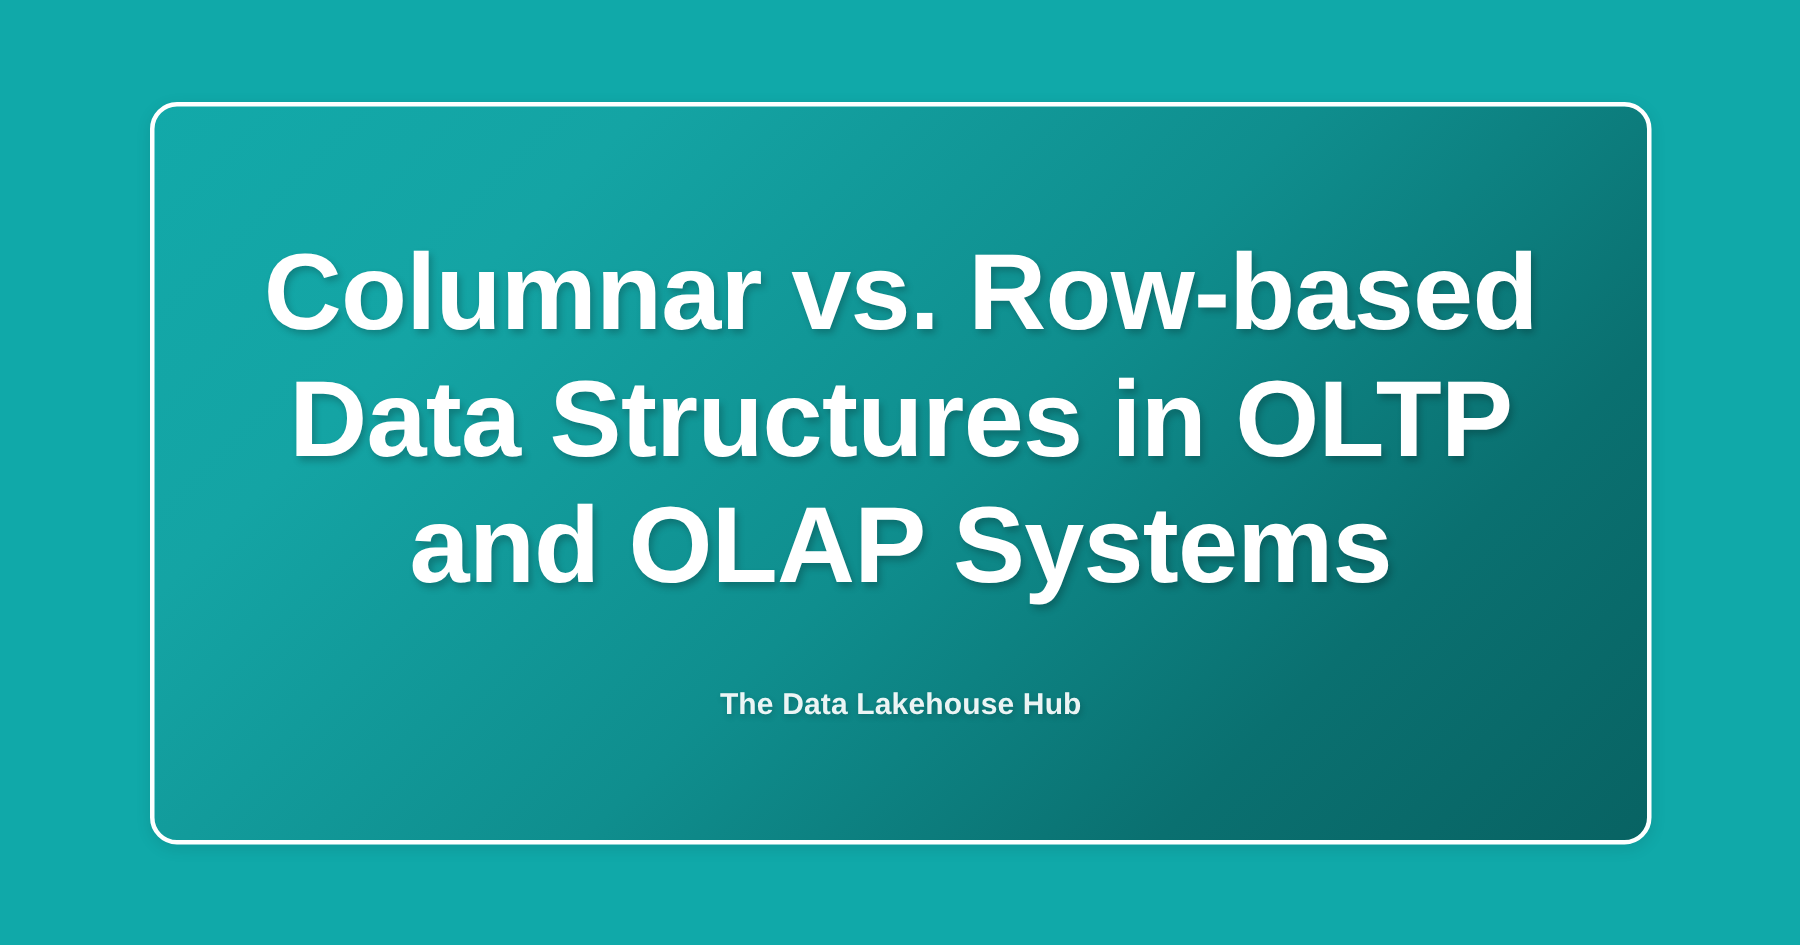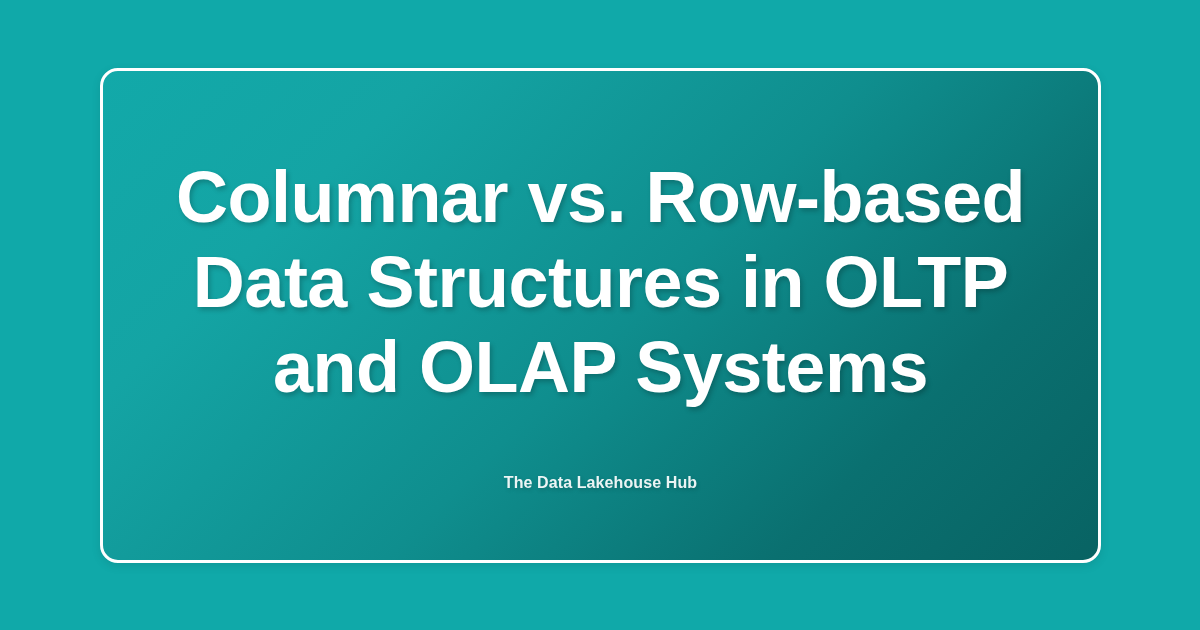--- a/index.html
+++ b/index.html
@@ -41,36 +41,36 @@
     justify-content: center;
     padding: 0 40px;
   }
 
   #card-inner {
     width: 100%;
     text-align: center;
   }
 
   .title {
-    margin: 16px;
+    margin: 4px;
     color: #ffffff;
     font-size: 72px;
     font-weight: bold;
     line-height: 1.18;
     letter-spacing: -0.5px;
     text-align: center;
     text-shadow: 2px 3px 5px rgba(0, 0, 0, 0.22);
     white-space: pre-line;
   }
 
   .subtitle {
     margin: 0;
     padding-top: 48px;
     color: rgba(255, 255, 255, 0.92);
-    font-size: 16px;
+    font-size: 20px;
     font-weight: bold;
     letter-spacing: 0.1px;
     text-align: center;
     text-shadow: 1px 2px 4px rgba(0, 0, 0, 0.18);
   }
 </style>
 </head>
 <body>
 
 <div id="og-canvas">

